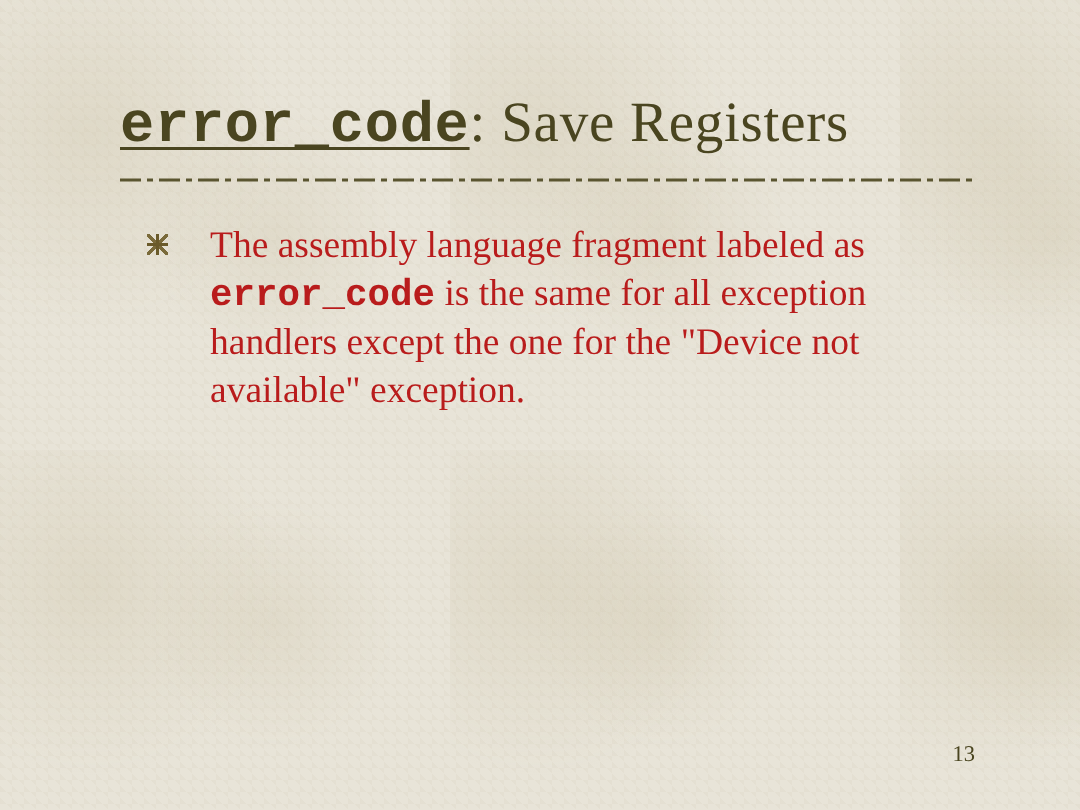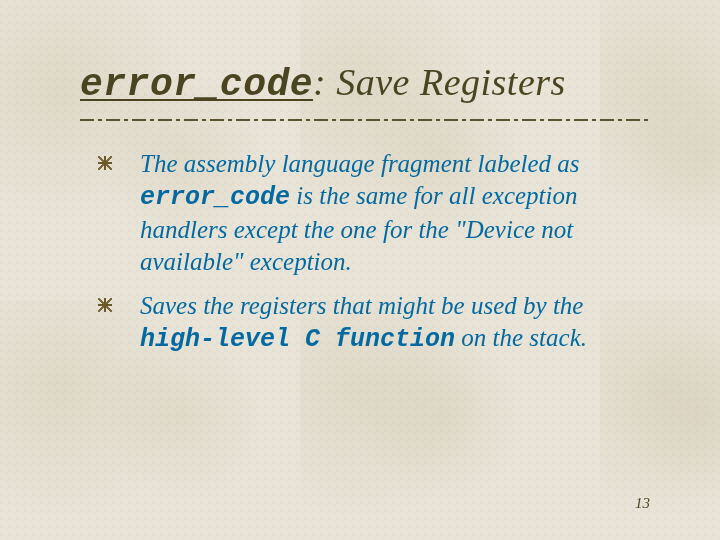--- a/index.html
+++ b/index.html
@@ -1,15 +1,15 @@
 <!DOCTYPE html>
 <html><head>
 <meta charset="utf-8">
 <style>
-  * { margin: 0; padding: 0; box-sizing: border-box; font-style: italic; }
+  * { margin: 0; padding: 0; box-sizing: border-box; }
   body {
     width: 720px;
     height: 540px;
     background: #e8e4d8;
     position: relative;
     overflow: hidden;
     font-family: "Times New Roman", serif;
   }
   
   body::before {
@@ -57,21 +57,21 @@
     background-repeat: repeat-x;
   }
   .bullets {
     list-style: none;
     padding-left: 50px;
   }
   .bullets li {
     position: relative;
     font-size: 25px;
     line-height: 1.28;
-    color: #0369a1;
+    color: #b91c1c;
     margin-bottom: 12px;
     padding-left: 10px;
   }
   .bullets li::before {
     content: "";
     position: absolute;
     left: -32px;
     top: 8px;
     width: 14px;
     height: 14px;
@@ -102,19 +102,16 @@
   <h1 class="title">
     <span class="mono">error_code</span><span>: Save Registers</span>
   </h1>
 
   <div class="divider"></div>
 
   <ul class="bullets">
     <li>
       <span>The assembly language fragment labeled as </span><span class="mono-inline">error_code</span><span> is the same for all exception handlers except the one for the "Device not available" exception.</span>
     </li>
-    <li>
-      <span>Saves the registers that might be used by the </span><span class="mono-inline">high-level C function</span><span> on the stack.</span>
-    </li>
   </ul>
 
   <div class="pagenum">13</div>
 </div>
 
 </body></html>

